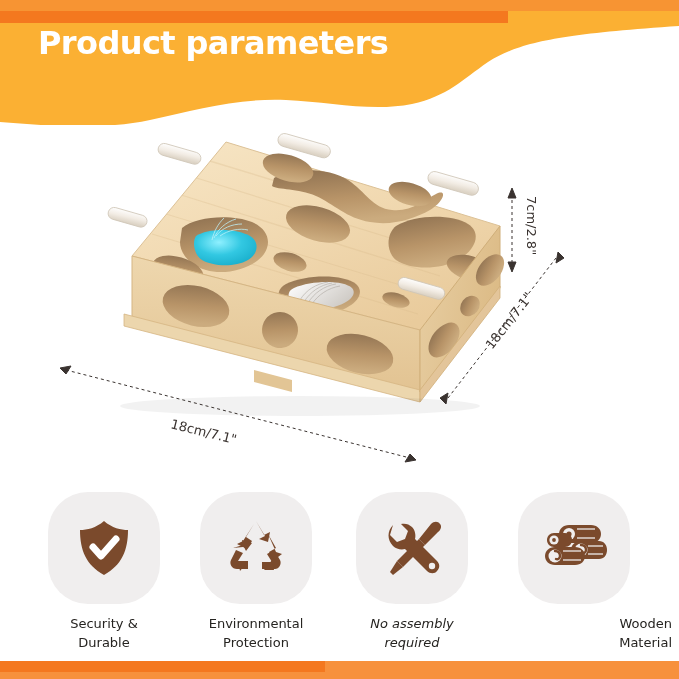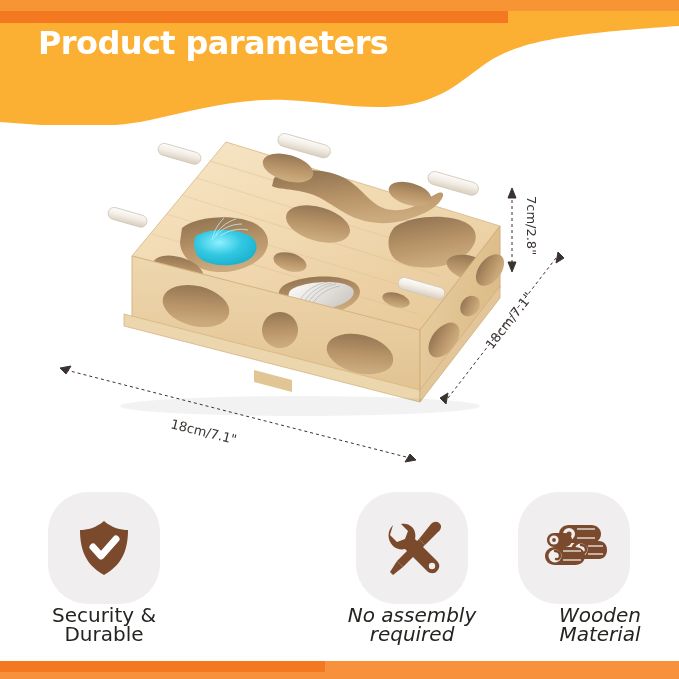--- a/index.html
+++ b/index.html
@@ -63,30 +63,30 @@
     height: 112px;
     border-radius: 40px;
     background: #f0eeee;
     margin: 0 auto;
     display: flex;
     align-items: center;
     justify-content: center;
   }
   .feature-badge svg { display: block; }
   .feature-label {
-    margin-top: 2px;
+    margin-top: 10px;
     text-align: center;
     font-family: "DejaVu Sans", "Liberation Sans", sans-serif;
-    font-size: 20px;
+    font-size: 13px;
     line-height: 19px;
     color: #262421;
     white-space: pre-line;
   }
   .feature-cell.left-align .feature-badge { margin: 0 0 0 6px; }
-  .feature-cell.left-align .feature-label { text-align: center; padding-left: 16px; font-style: italic; }
+  .feature-cell.left-align .feature-label { text-align: right; padding-left: 16px; }
 
   
   #footer-band {
     position: absolute;
     left: 0;
     bottom: 0;
     width: 679px;
     height: 18px;
   }
   #footer-base {
@@ -302,20 +302,38 @@
     <div class="feature-badge" style="background: rgb(240, 238, 238);">
       <svg width="62" height="62" viewBox="0 0 62 62">
         <path d="M31,4 C23,11 14,13 7,13 C7,33 13,48 31,58 C49,48 55,33 55,13 C48,13 39,11 31,4 Z" fill="#7b4a2c"></path>
         <path d="M20,30 L28,39 L43,22" fill="none" stroke="#ffffff" stroke-width="7" stroke-linecap="round" stroke-linejoin="round"></path>
       </svg>
     </div>
     <div class="feature-label" style="color: rgb(38, 36, 33);">Security &amp;
 Durable</div>
   </div>
 
+  <div class="feature-cell" style="left:176px;">
+    <div class="feature-badge" style="background: rgb(240, 238, 238);">
+      <svg width="64" height="64" viewBox="0 0 64 64">
+        <g fill="#7b4a2c">
+          <path d="M32,5 L41,20 L35,23 L44,26 L46,16 L40,19 L32,5 Z"></path>
+          <path d="M30,8 L22,21 L28,25 L23,33 L13,28 L19,25 L30,8 Z"></path>
+          <path d="M9,32 L19,29 L22,35 L28,27 L18,24 L19,31 L9,32 Z"></path>
+          <path d="M12,34 L7,44 C5,48 8,53 13,53 L24,53 L24,45 L14,45 L19,37 L12,34 Z"></path>
+          <path d="M28,57 L20,50 L24,45 L14,45 L16,55 L20,50 L28,57 Z"></path>
+          <path d="M51,53 C55,53 58,48 56,44 L50,34 L43,38 L48,46 L38,46 L38,53 L51,53 Z"></path>
+          <path d="M36,42 L44,49 L40,54 L50,54 L48,44 L44,49 L36,42 Z"></path>
+          <path d="M44,18 L52,32 L45,36 L50,44 L58,38 L52,36 L44,18 Z"></path>
+        </g>
+      </svg>
+    </div>
+    <div class="feature-label" style="color: rgb(38, 36, 33);">Environmental
+Protection</div>
+  </div>
 
   <div class="feature-cell" style="left:332px;font-style:italic;">
     <div class="feature-badge" style="background: rgb(240, 238, 238);">
       <svg width="62" height="62" viewBox="0 0 62 62">
         <g fill="#7b4a2c">
 
           <path d="M12,8 C6,14 6,23 12,29 C15,32 20,33 24,32 L46,54
                    C49,57 54,57 56,54 C59,51 59,47 56,44 L34,22
                    C35,18 34,13 31,10 C28,7 24,6 20,7 L27,14 L24,22 L16,25 L9,18 L12,8 Z"></path>
           <circle cx="51" cy="49" r="3.2" fill="#f0eeee"></circle>

